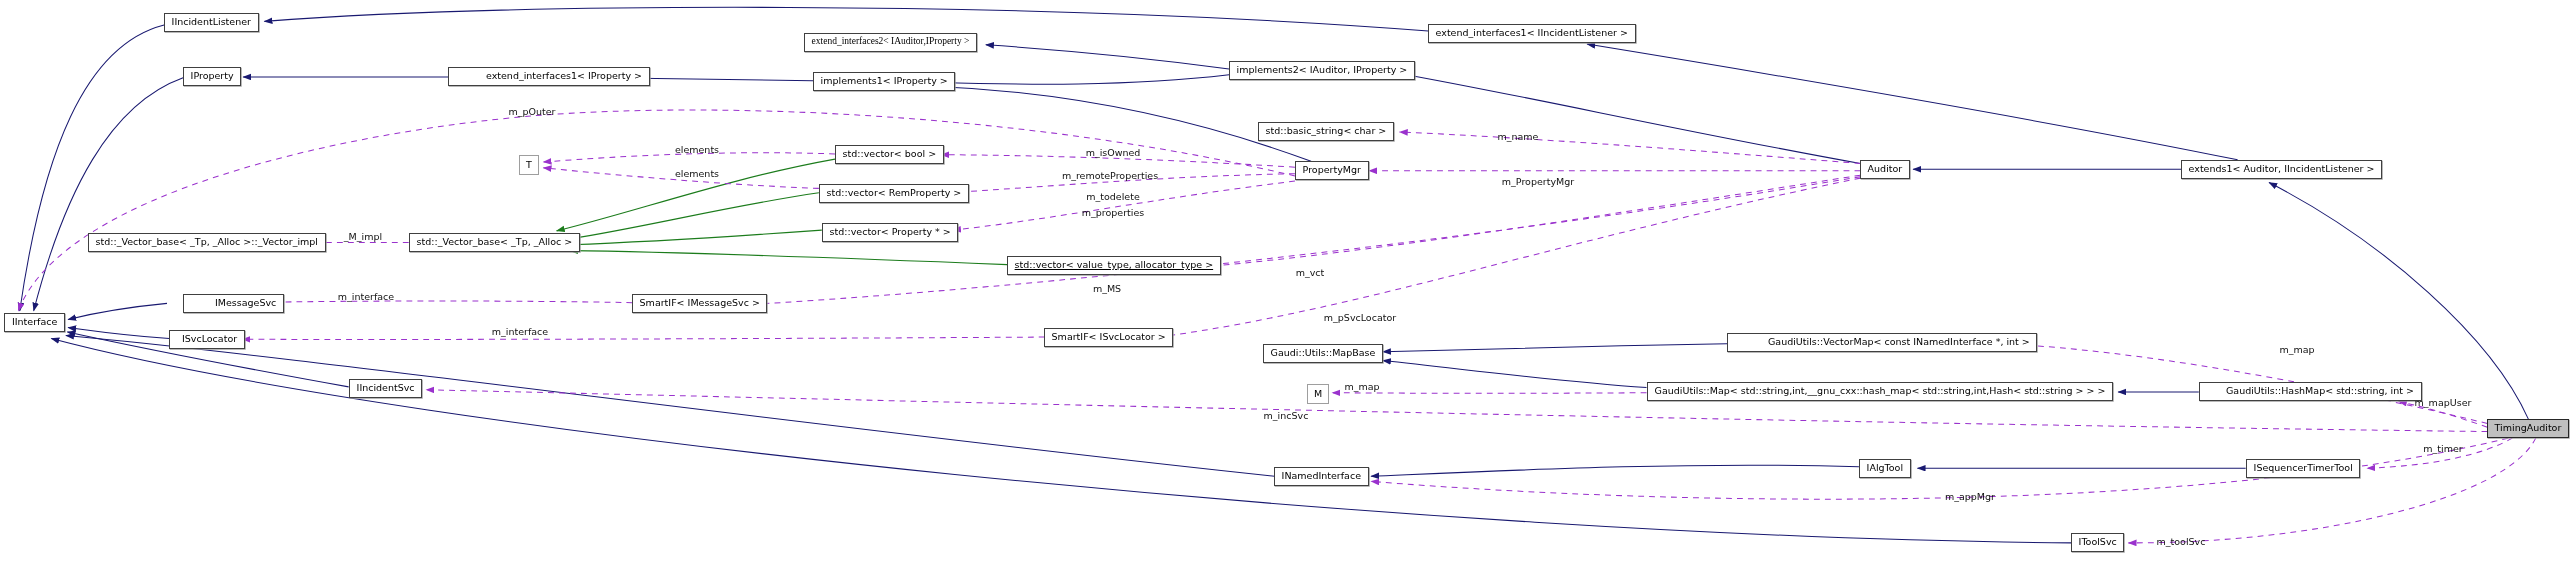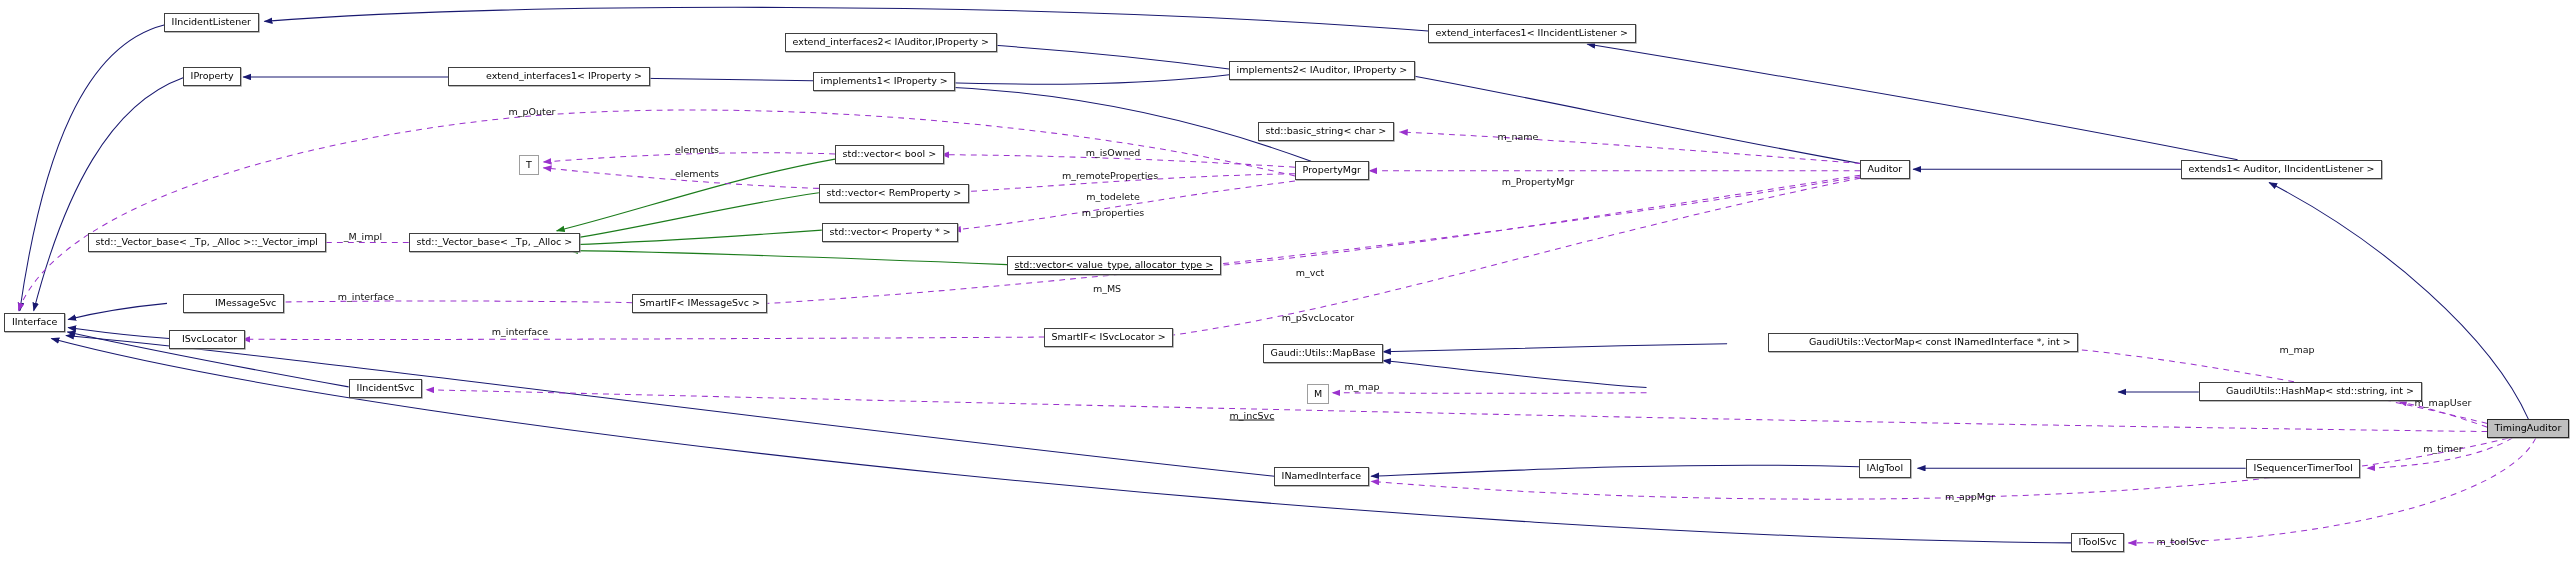--- a/index.html
+++ b/index.html
@@ -90,21 +90,21 @@
     <path class="usage" marker-end="url(#ah-purple)" d="M 3396,589 C 2400,577 1200,546 582,532"></path>
     <path class="usage" marker-end="url(#ah-purple)" d="M 3430,598 C 3392,620 3322,636 3232,639"></path>
     <path class="usage" marker-end="url(#ah-purple)" d="M 3424,598 C 3000,702 2300,692 1872,657"></path>
     <path class="usage" marker-end="url(#ah-purple)" d="M 3462,598 C 3420,682 3160,742 2906,741"></path>
     <path class="usage" marker-end="url(#ah-purple)" d="M 558,331 L 434,331"></path>
   </svg>
 
   <div class="node" style="left:164px; top:13px;"><span>IIncidentListener</span></div>
   <div class="node" style="left:183px; top:67px;"><span>IProperty</span></div>
   <div class="node" style="left:448px; top:67px;padding-left:37px;"><span>extend_interfaces1&lt; IProperty &gt;</span></div>
-  <div class="node" style="left:785px; top:33px;"><span>extend_interfaces2&lt; IAuditor,IProperty &gt;</span></div>
+  <div class="node" style="left:804px; top:33px;font-family:Liberation Serif, serif;"><span>extend_interfaces2&lt; IAuditor,IProperty &gt;</span></div>
   <div class="node" style="left:813px; top:72px;"><span>implements1&lt; IProperty &gt;</span></div>
   <div class="node" style="left:1229px; top:61px;"><span>implements2&lt; IAuditor, IProperty &gt;</span></div>
   <div class="node" style="left:1428px; top:24px;"><span>extend_interfaces1&lt; IIncidentListener &gt;</span></div>
   <div class="node param" style="left:519px; top:155px;"><span>T</span></div>
   <div class="node" style="left:835px; top:145px;"><span>std::vector&lt; bool &gt;</span></div>
   <div class="node" style="left:819px; top:184px;"><span>std::vector&lt; RemProperty &gt;</span></div>
   <div class="node" style="left:822px; top:223px;"><span>std::vector&lt; Property * &gt;</span></div>
   <div class="node" style="left:1007px; top:256px;text-decoration:underline;"><span>std::vector&lt; value_type, allocator_type &gt;</span></div>
   <div class="node" style="left:1258px; top:122px;"><span>std::basic_string&lt; char &gt;</span></div>
   <div class="node" style="left:1295px; top:161px;"><span>PropertyMgr</span></div>
@@ -112,46 +112,47 @@
   <div class="node" style="left:2181px; top:160px;"><span>extends1&lt; Auditor, IIncidentListener &gt;</span></div>
   <div class="node" style="left:88px; top:233px;"><span>std::_Vector_base&lt; _Tp, _Alloc &gt;::_Vector_impl</span></div>
   <div class="node" style="left:409px; top:233px;"><span>std::_Vector_base&lt; _Tp, _Alloc &gt;</span></div>
   <div class="node" style="left:4.4px; top:313px;"><span>IInterface</span></div>
   <div class="node" style="left:183px; top:294px;padding-left:31px;"><span>IMessageSvc</span></div>
   <div class="node" style="left:169px; top:330px;padding-left:12px;"><span>ISvcLocator</span></div>
   <div class="node" style="left:349px; top:379px;"><span>IIncidentSvc</span></div>
   <div class="node" style="left:632px; top:294px;"><span>SmartIF&lt; IMessageSvc &gt;</span></div>
   <div class="node" style="left:1044px; top:328px;"><span>SmartIF&lt; ISvcLocator &gt;</span></div>
   <div class="node" style="left:1263px; top:344px;"><span>Gaudi::Utils::MapBase</span></div>
-  <div class="node" style="left:1768px; top:333px;padding-left:40px;"><span>GaudiUtils::VectorMap&lt; const INamedInterface *, int &gt;</span></div>
+  <div class="node" style="left:1727px; top:333px;padding-left:40px;"><span>GaudiUtils::VectorMap&lt; const INamedInterface *, int &gt;</span></div>
   <div class="node param" style="left:1307px; top:384px;"><span>M</span></div>
+  <div class="node" style="left:1647px; top:382px;"><span>GaudiUtils::Map&lt; std::string,int,__gnu_cxx::hash_map&lt; std::string,int,Hash&lt; std::string &gt; &gt; &gt;</span></div>
   <div class="node" style="left:2199px; top:382px;padding-left:26px;"><span>GaudiUtils::HashMap&lt; std::string, int &gt;</span></div>
   <div class="node focal" style="left:2487px; top:419px;"><span>TimingAuditor</span></div>
   <div class="node" style="left:1274px; top:467px;"><span>INamedInterface</span></div>
   <div class="node" style="left:1859px; top:459px;"><span>IAlgTool</span></div>
   <div class="node" style="left:2246px; top:459px;"><span>ISequencerTimerTool</span></div>
   <div class="node" style="left:2071px; top:533px;"><span>IToolSvc</span></div>
 
   <span class="edge-label" style="left:532px; top:111px;">m_pOuter</span>
   <span class="edge-label" style="left:697px; top:149px;">elements</span>
   <span class="edge-label" style="left:697px; top:173px;">elements</span>
   <span class="edge-label" style="left:1113px; top:152px;">m_isOwned</span>
   <span class="edge-label" style="left:1110px; top:175px;">m_remoteProperties</span>
   <span class="edge-label" style="left:1113px; top:196px;">m_todelete</span>
   <span class="edge-label" style="left:1113px; top:212px;">m_properties</span>
   <span class="edge-label" style="left:1518px; top:136px;">m_name</span>
   <span class="edge-label" style="left:1538px; top:181px;">m_PropertyMgr</span>
   <span class="edge-label" style="left:1310px; top:272px;">m_vct</span>
   <span class="edge-label" style="left:1107px; top:288px;">m_MS</span>
   <span class="edge-label" style="left:366px; top:296px;">m_interface</span>
   <span class="edge-label" style="left:520px; top:331px;">m_interface</span>
-  <span class="edge-label" style="left:1312px; top:317px;padding-left:12px;">m_pSvcLocator</span>
+  <span class="edge-label" style="left:1354px; top:317px;padding-left:12px;">m_pSvcLocator</span>
   <span class="edge-label" style="left:1362px; top:386px;">m_map</span>
   <span class="edge-label" style="left:2297px; top:349px;">m_map</span>
   <span class="edge-label" style="left:2443px; top:402px;">m_mapUser</span>
-  <span class="edge-label" style="left:1252px; top:415px;text-decoration:underline;">m_incSvc</span>
+  <span class="edge-label" style="left:1286px; top:415px;">m_incSvc</span>
   <span class="edge-label" style="left:2443px; top:448px;">m_timer</span>
   <span class="edge-label" style="left:1970px; top:496px;">m_appMgr</span>
   <span class="edge-label" style="left:2181px; top:541px;">m_toolSvc</span>
   <span class="edge-label" style="left:363px; top:236px;">_M_impl</span>
 
 </div>
 
 
 </body></html>

